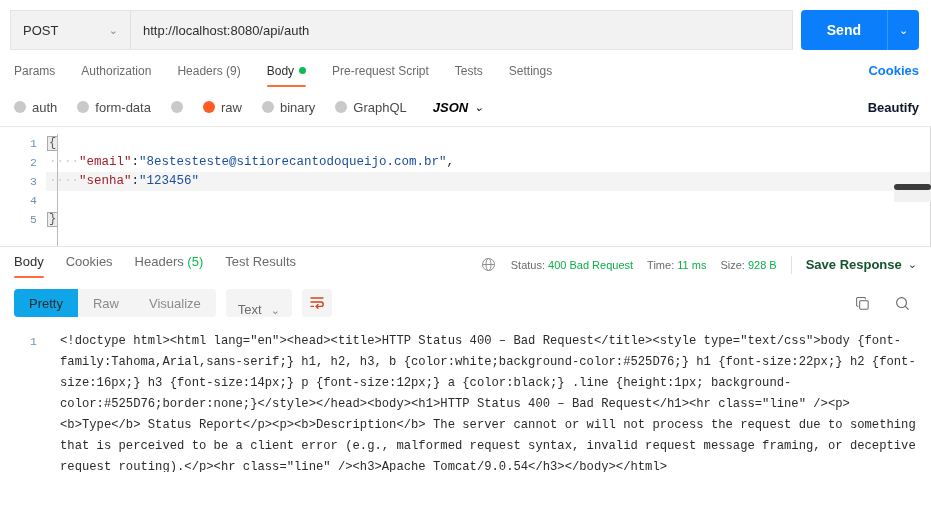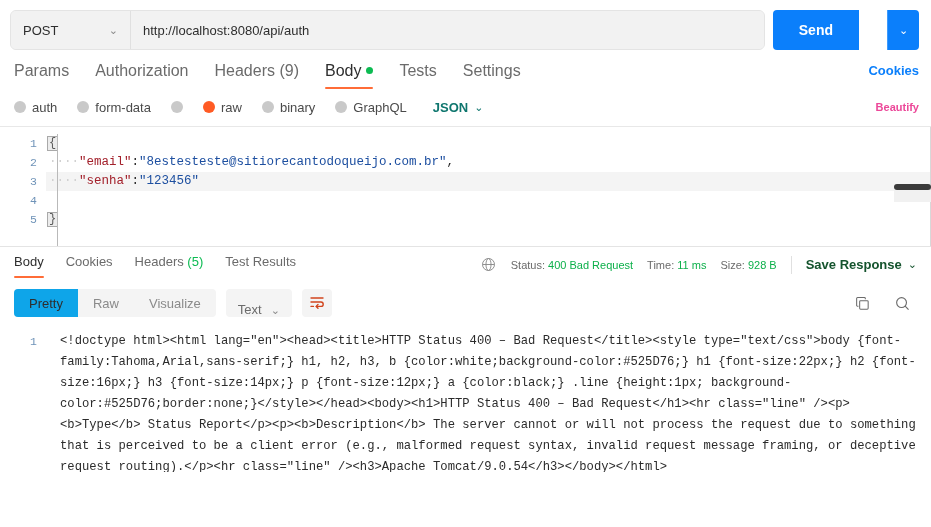--- a/index.html
+++ b/index.html
@@ -18,21 +18,21 @@
     align-items: center;
     padding: 10px 12px 8px 10px;
     gap: 8px;
   }
   .method-url {
     flex: 1;
     display: flex;
     align-items: stretch;
     height: 40px;
     border: 1px solid #e4e4e4;
-    border-radius: 6px;
+    border-radius: 0;
     background: #f2f2f2;
     overflow: hidden;
   }
   .method-select {
     width: 120px;
     display: flex;
     align-items: center;
     justify-content: space-between;
     padding: 0 12px;
     background: #f2f2f2;
@@ -51,21 +51,20 @@
     font-size: 13px;
     color: #2e2e2e;
     cursor: text;
   }
   .send-group {
     display: flex;
     align-items: stretch;
     height: 40px;
     border-radius: 4px;
     overflow: hidden;
-    gap: 28px;
   }
   .send-btn {
     background: #0b7ffb;
     color: #fff;
     font-weight: bold;
     font-size: 14px;
     padding: 0 26px;
     display: flex;
     align-items: center;
     border: none;
@@ -91,21 +90,21 @@
     padding: 0 12px 0 14px;
     height: 34px;
     position: relative;
   }
   .req-tab {
     display: flex;
     align-items: center;
     gap: 5px;
     padding: 0 0 9px 0;
     margin-right: 26px;
-    font-size: 16px;
+    font-size: 12px;
     color: #6b6b6b;
     cursor: pointer;
     position: relative;
     white-space: nowrap;
   }
   .req-tab.active { color: #2e2e2e; }
   .req-tab.active::after {
     content: "";
     position: absolute;
     left: 0; right: 0; bottom: 0;
@@ -150,32 +149,33 @@
     border-radius: 50%;
     background: #c9c9c9;
     display: inline-block;
     flex: none;
   }
   .radio.on { background: #ff5b24; }
   .json-select {
     display: flex;
     align-items: center;
     gap: 6px;
-    color: #0f766e;
+    color: #000000;
     font-weight: bold;
     font-size: 13px;
     margin-left: 6px;
     cursor: pointer;
+    font-style: italic;
   }
   .json-select .caret { font-size: 11px; font-weight: normal; }
   .beautify {
     margin-left: auto;
-    color: #ec4899;
+    color: #0f172a;
     font-weight: bold;
-    font-size: 11px;
+    font-size: 13px;
     cursor: pointer;
     text-align: center;
   }
 
   
   .editor {
     position: relative;
     margin: 2px 0 0 0;
     border-top: 1px solid #e8e8e8;
     height: 120px;
@@ -437,20 +437,23 @@
   </div>
   <div class="req-tab">
     <span>Authorization</span>
   </div>
   <div class="req-tab">
     <span>Headers (9)</span>
   </div>
   <div class="req-tab active">
     <span>Body</span>
     <span class="dot-green"></span>
+  </div>
+  <div class="req-tab">
+    <span>Pre-request Script</span>
   </div>
   <div class="req-tab">
     <span>Tests</span>
   </div>
   <div class="req-tab">
     <span>Settings</span>
   </div>
   <div class="link-blue">Cookies</div>
 </div>
 

